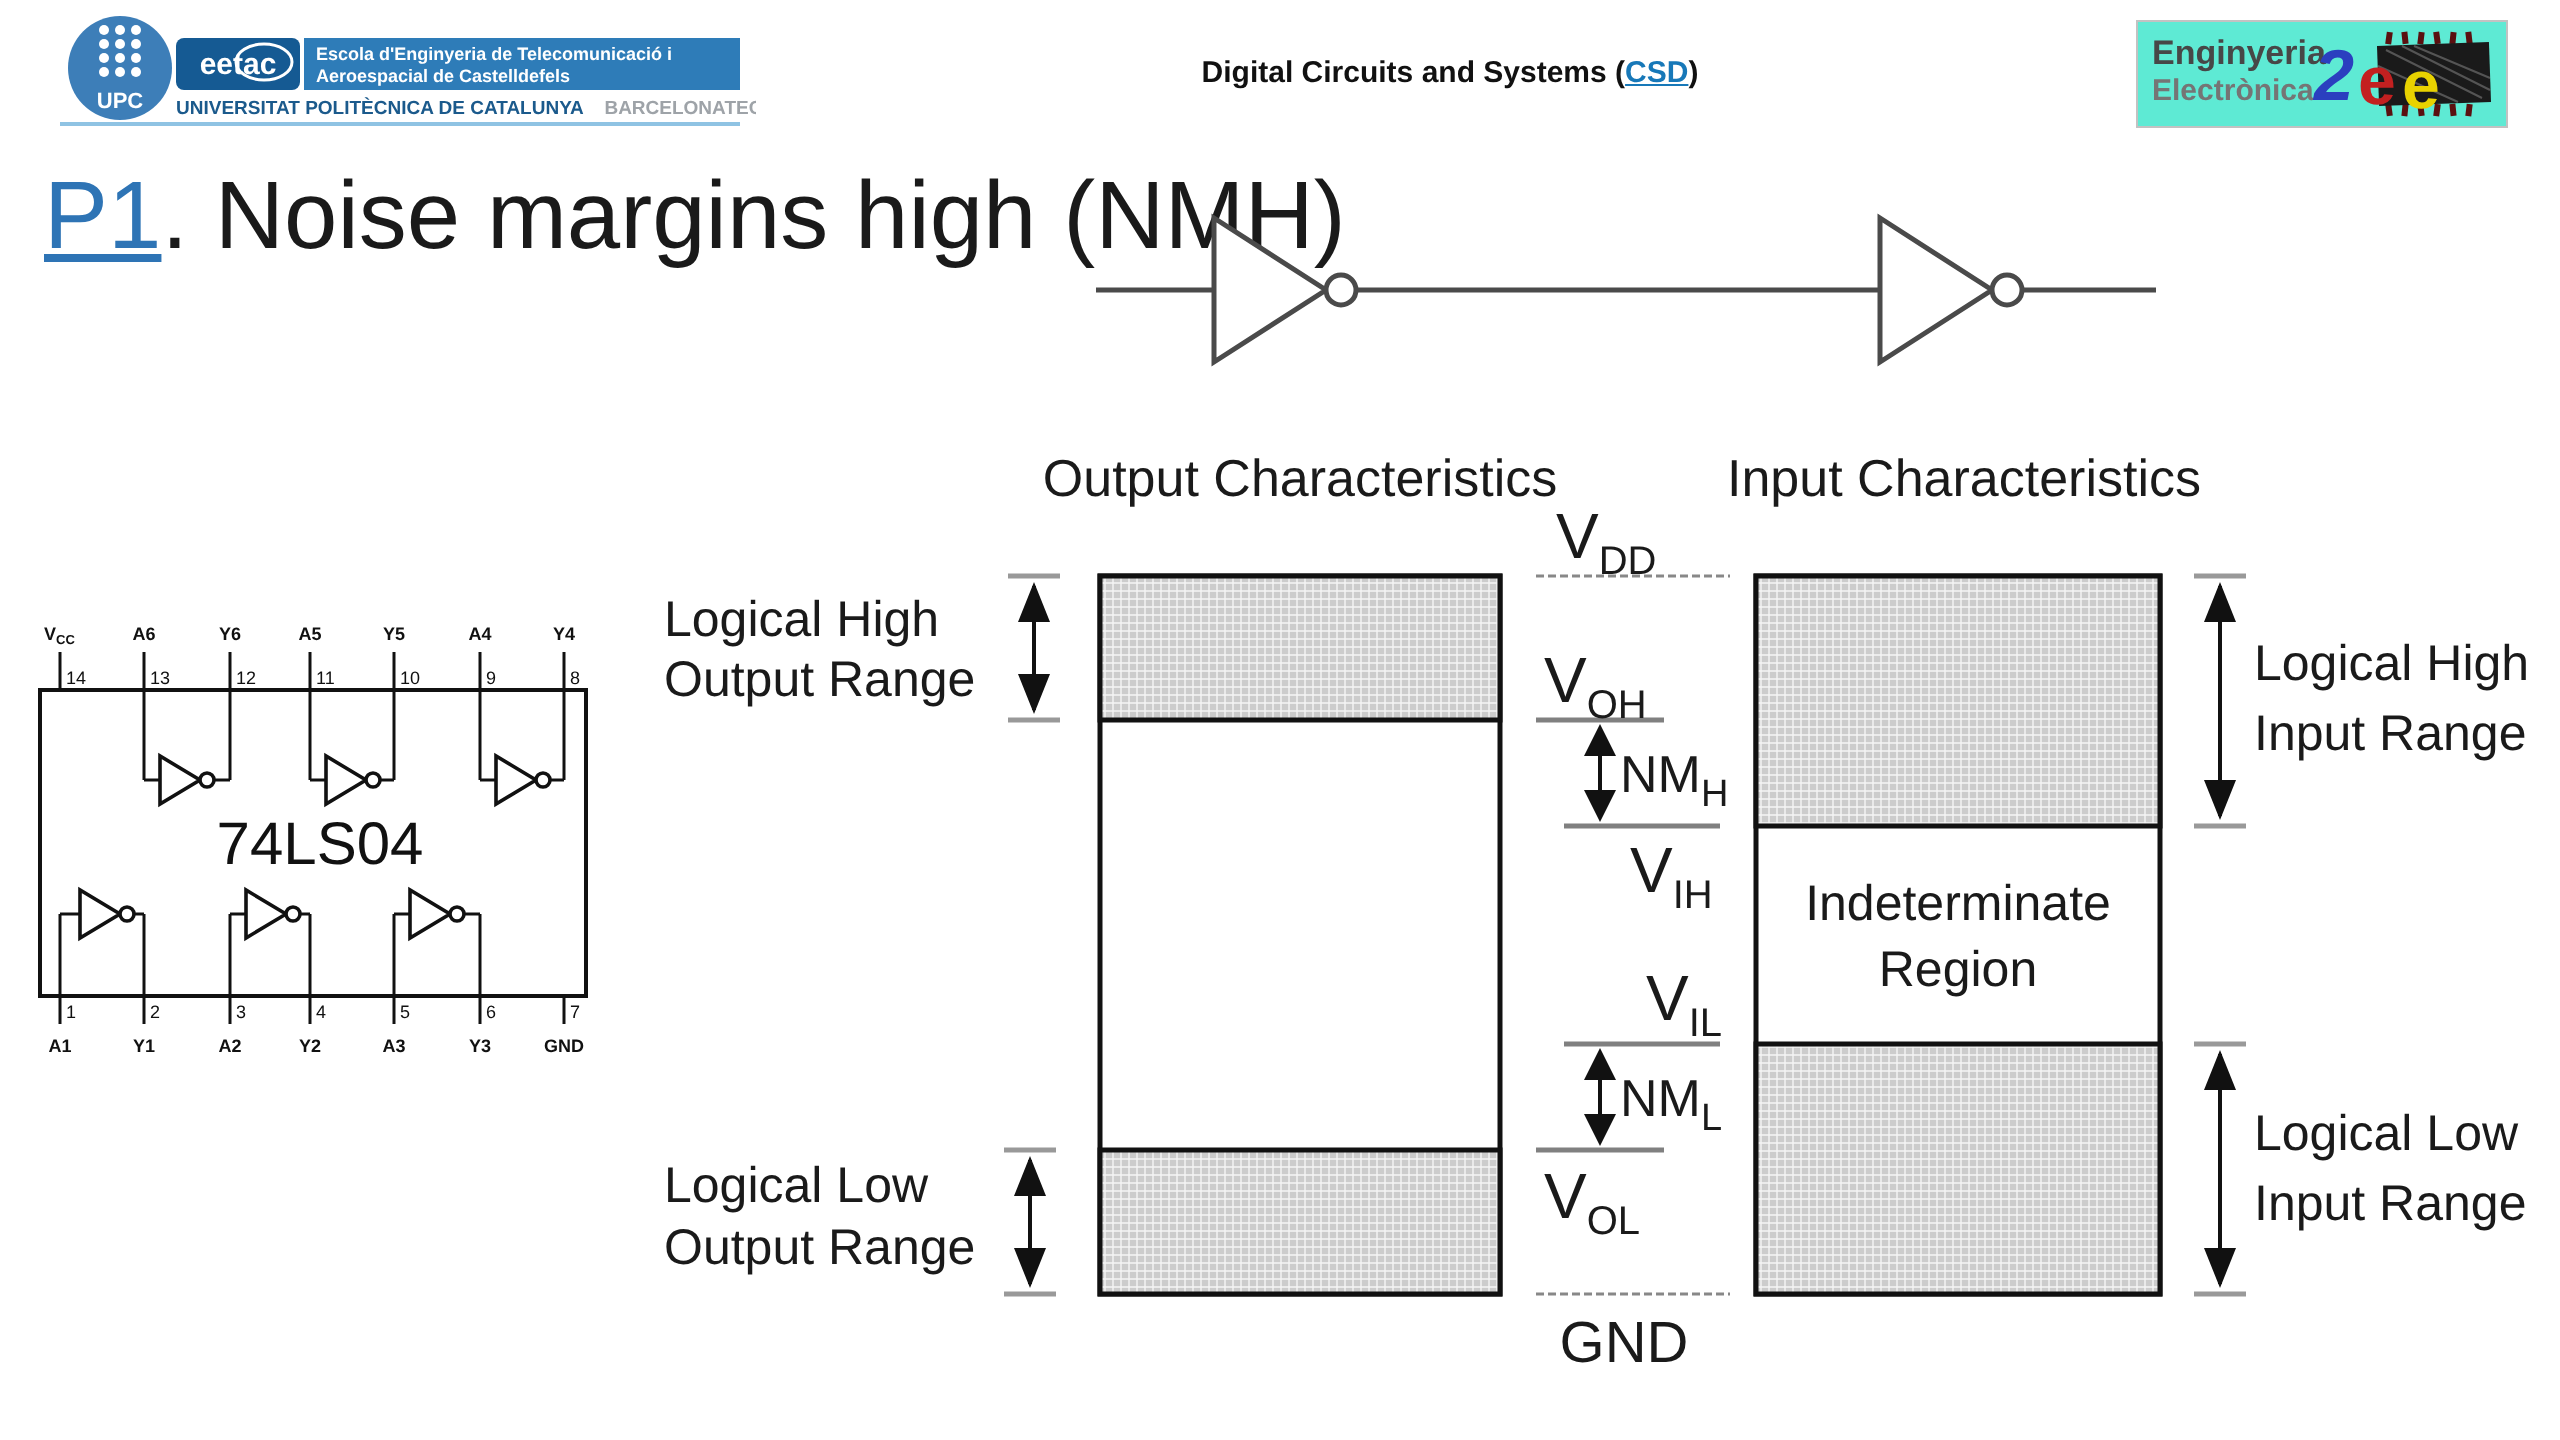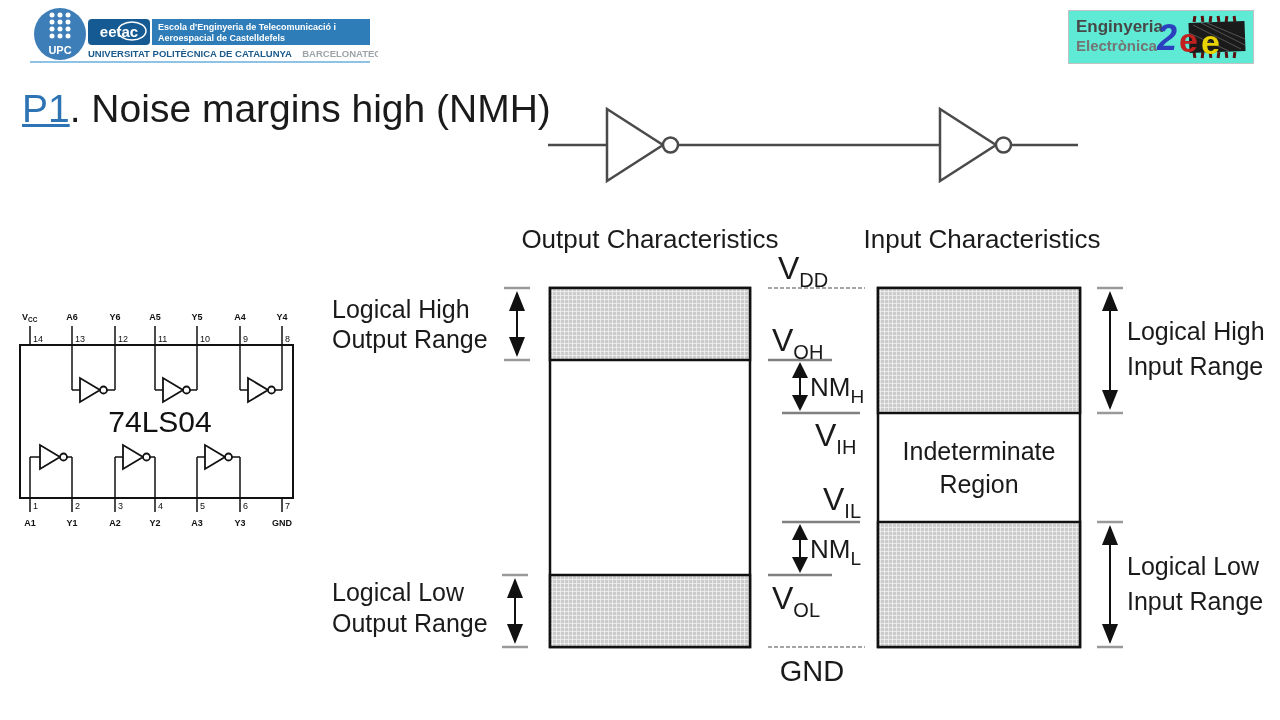--- a/index.html
+++ b/index.html
@@ -8,21 +8,21 @@
   
   .topbar-center{position:absolute;left:725px;top:28px;transform:translateX(-50%);
     font-size:15px;font-weight:bold;color:#111;white-space:nowrap;}
   .topbar-center a{color:#1778B8;text-decoration:underline;cursor:pointer;}
   .right-panel{position:absolute;left:1068px;top:10px;width:184px;height:52px;
     background:#5eead4;border:1px solid #c2c2c2;}
   .brand1{position:absolute;left:7px;top:6px;font-size:17px;font-weight:bold;color:#474747;}
   .brand2{position:absolute;left:7px;top:26px;font-size:15px;color:#757575;font-weight:bold;}
   .right-logo{position:absolute;left:86px;top:0px;}
   
-  .page-title{position:absolute;left:22px;top:84px;font-size:39px;line-height:49px;
+  .page-title{position:absolute;left:22px;top:84px;font-size:48px;line-height:49px;
     color:#1a1a1a;font-weight:normal;}
   .page-title .line{display:block;white-space:nowrap;}
   .page-title a{color:#2E74B5;text-decoration:underline;cursor:pointer;}
   
   text{font-family:"Liberation Sans",sans-serif;}
   .d-hdr{font-size:26px;fill:#1a1a1a;}
   .d-lbl{font-size:25px;fill:#1a1a1a;}
   .d-v{font-size:32px;fill:#1a1a1a;}
   .d-v .sub{font-size:20px;}
   .d-nm{font-size:26px;fill:#1a1a1a;}
@@ -62,20 +62,23 @@
     <rect x="124" y="15" width="218" height="26" fill="#2E7CB8"></rect>
     <text class="lg-school" x="130" y="26">Escola d'Enginyeria de Telecomunicació i</text>
     <text class="lg-school" x="130" y="37">Aeroespacial de Castelldefels</text>
     <text class="lg-univ" x="60" y="53">
       <tspan fill="#1B5A8C">UNIVERSITAT POLITÈCNICA DE CATALUNYA</tspan>
       <tspan dx="8" fill="#9EA3A8">BARCELONATECH</tspan>
     </text>
     <line x1="2" y1="58" x2="342" y2="58" stroke="#8FC3E3" stroke-width="2"></line>
   </svg>
 
+  <div class="topbar-center">
+    <span>Digital Circuits and Systems (</span><a>CSD</a><span>)</span>
+  </div>
 
   <div class="right-panel">
     <div class="brand1">Enginyeria</div>
     <div class="brand2">Electrònica</div>
     <svg class="right-logo" width="98" height="52" viewBox="0 0 98 52">
       <g fill="#5A1010">
         <rect x="38" y="5" width="3" height="6" transform="rotate(8 39 8)"></rect>
         <rect x="46" y="5" width="3" height="6" transform="rotate(-6 47 8)"></rect>
         <rect x="54" y="5" width="3" height="6" transform="rotate(7 55 8)"></rect>
         <rect x="62" y="5" width="3" height="6" transform="rotate(-8 63 8)"></rect>

